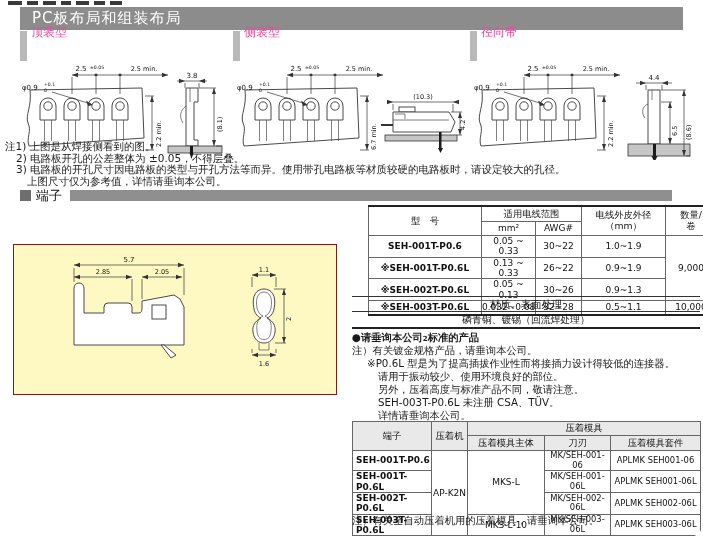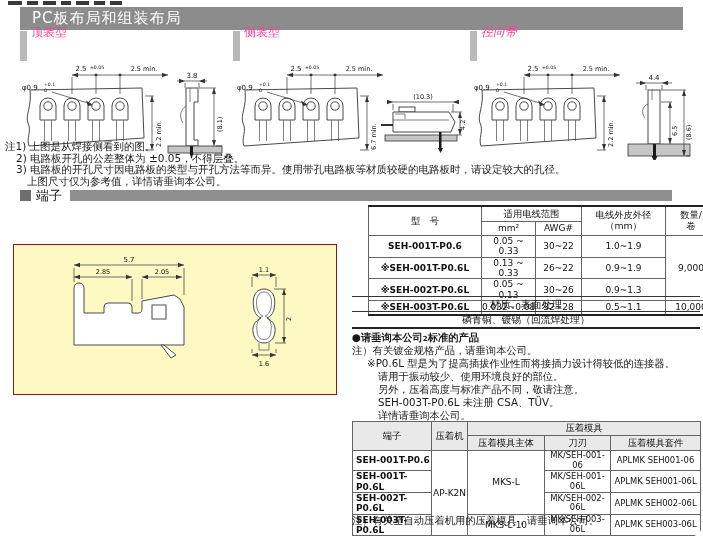--- a/index.html
+++ b/index.html
@@ -64,21 +64,21 @@
     <div class="fragbar" style="left:110px;width:12px;"></div>
   </div>
 
   <div id="banner" class="abs">PC板布局和组装布局</div>
 
   <div class="abs secbar" style="left:20px;"></div>
   <div class="abs seclabel" style="left:31px;">顶装型</div>
   <div class="abs secbar" style="left:233px;"></div>
   <div class="abs seclabel" style="left:244px;">侧装型</div>
   <div class="abs secbar" style="left:470px;"></div>
-  <div class="abs seclabel" style="left:481px;font-style:italic;">径向带</div>
+  <div class="abs seclabel" style="left:481px;">径向带</div>
 
   <svg width="0" height="0" style="position:absolute">
     <defs>
       <g id="fv">
         <path class="part" d="M6,4 L118,2 L120,52 L5,60 C2,52 8,45 4,37 C1,29 8,21 6,4 Z"></path>
         <path class="part" d="M16,34 V20 A8,8 0 0 1 32,20 V34 Z"></path>
           <circle class="part" cx="24" cy="20" r="4.2"></circle>
         <path class="thin" d="M20.5,34 V55 M27.5,34 V55"></path>
         <path class="part" d="M40,34 V20 A8,8 0 0 1 56,20 V34 Z"></path>
           <circle class="part" cx="48" cy="20" r="4.2"></circle>

